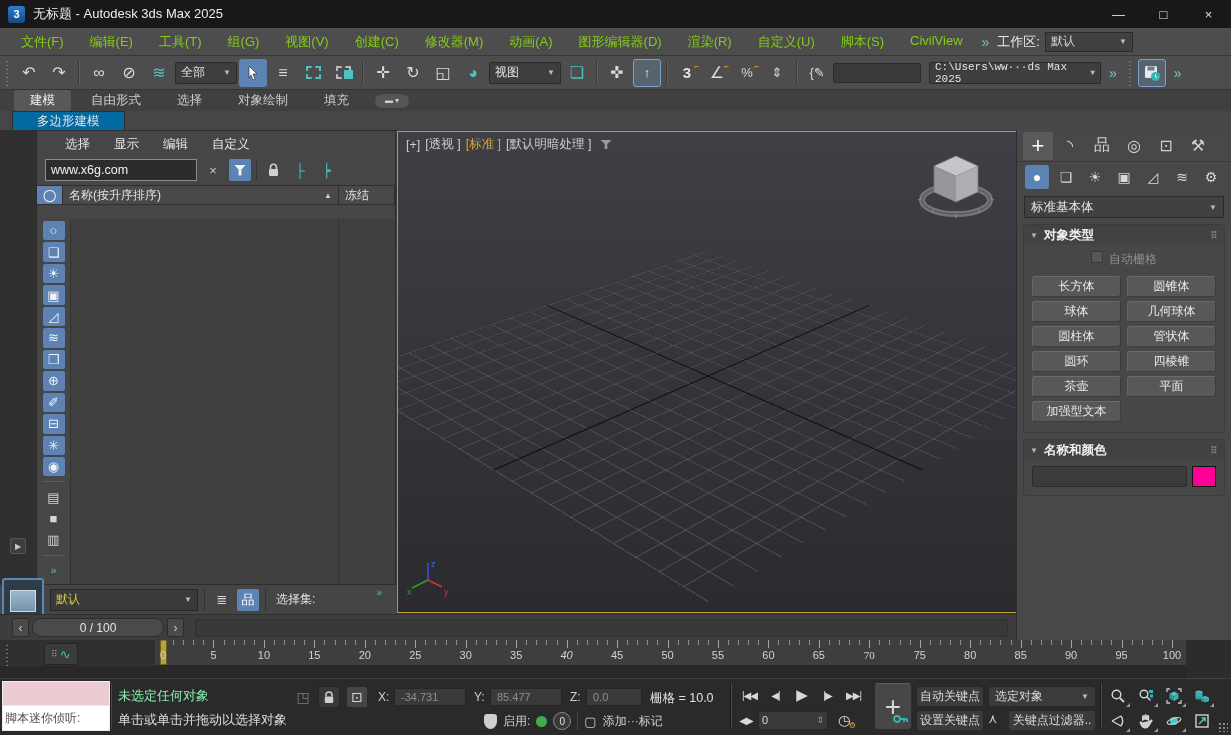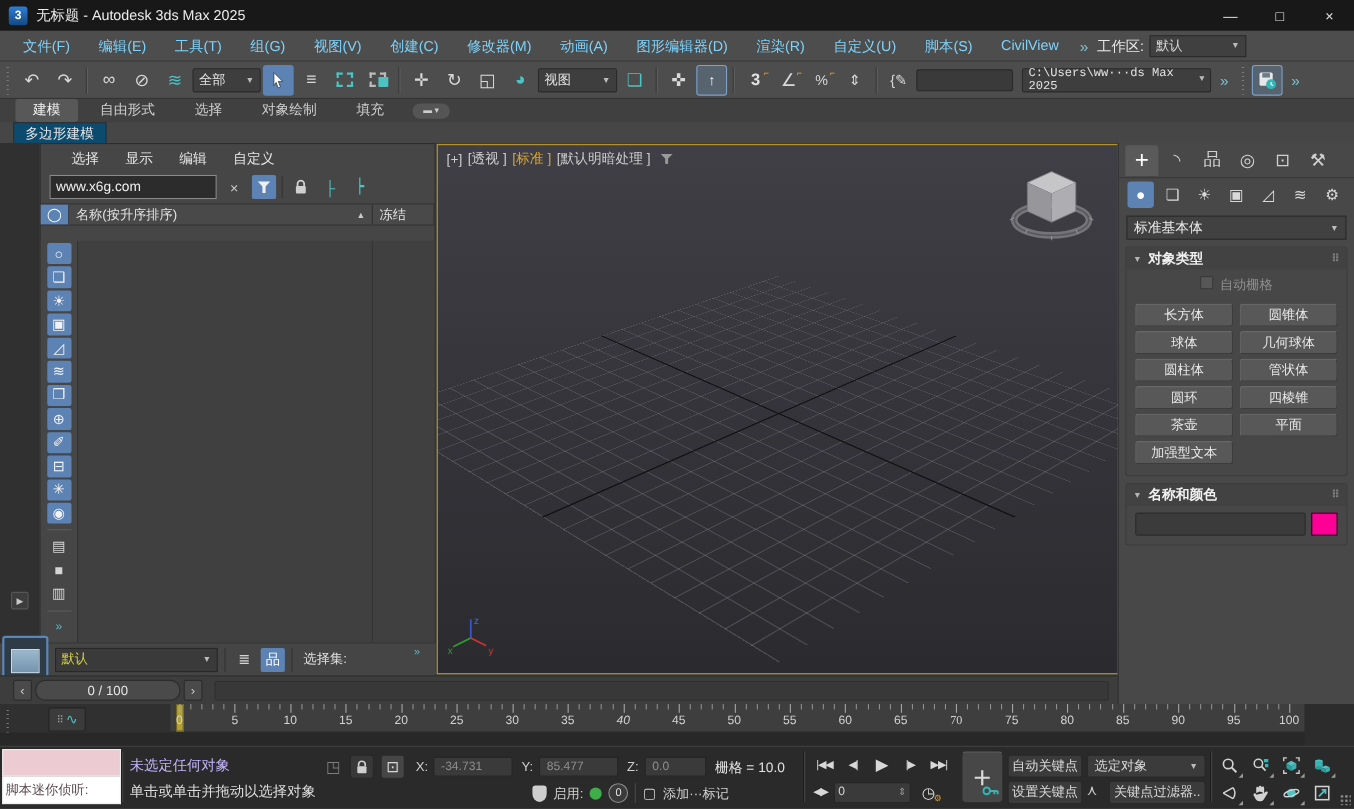--- a/index.html
+++ b/index.html
@@ -5,21 +5,21 @@
 *{margin:0;padding:0;box-sizing:border-box}
 html,body{width:1231px;height:735px}
 body{position:relative;overflow:hidden;background:#3c3c3c;font-family:"Liberation Sans","DejaVu Sans",sans-serif;color:#e0e0e0}
 
 #titlebar{position:absolute;left:0;top:0;width:1231px;height:28px;background:#181818;display:flex;align-items:center;gap:8px;padding-left:8px;font-size:13px;color:#ececec}
 .app-badge{width:17px;height:17px;background:linear-gradient(#2e7cd6,#134a82);border-radius:3px;color:#fff;font-size:11px;font-weight:bold;display:flex;align-items:center;justify-content:center}
 .win-controls{margin-left:auto;display:flex;height:28px}
 .win-btn{width:45px;display:flex;align-items:center;justify-content:center;color:#e0e0e0;font-size:13px}
 
 #menubar{position:absolute;left:0;top:28px;width:1231px;height:28px;background:#4d4d4d;border-bottom:1px solid #383838;display:flex;align-items:center;padding:0 8px;font-size:13px}
-.menu-item{padding:0 13px;color:#7dd3fc;white-space:nowrap}
+.menu-item{padding:0 13px;color:#84cc16;white-space:nowrap}
 .chev{color:#79c2cc;font-size:14px;padding:0 6px}
 .ws-label{color:#e8e8e8;margin-left:2px}
 .ws-dd{width:88px;height:20px;background:#404040;border:1px solid #2b2b2b;display:flex;align-items:center;justify-content:space-between;padding:0 5px;margin-left:5px;font-size:12px;color:#dadada}
 .dd-caret{font-size:8px;color:#bbb}
 
 #toolbar{position:absolute;left:0;top:56px;width:1231px;height:34px;background:#4d4d4d;border-bottom:1px solid #333;display:flex;align-items:center;gap:2px;padding:0 2px}
 .vdots{width:7px;height:26px;background:repeating-linear-gradient(0deg,#7c7c7c 0 1px,transparent 1px 4px);background-size:2px 100%;background-repeat:no-repeat;background-position:2px 0;margin:0 2px}
 .tb-btn{min-width:28px;height:28px;border-radius:3px;display:flex;align-items:center;justify-content:center;font-size:16px;color:#d9d9d9;position:relative}
 .tb-btn.sm{font-size:13px}
 .tb-btn.active{background:#5d83b5;color:#fff}
@@ -33,21 +33,21 @@
 .mono{font-family:"Liberation Mono","DejaVu Sans Mono",monospace}
 .snapnum{font-weight:bold;font-size:15px;color:#e3e3e3}
 .snaphook{position:absolute;right:2px;top:3px;font-size:8px;color:#e8a33b}
 
 #ribbon{position:absolute;left:0;top:90px;width:1231px;height:40px;background:#404040;border-bottom:1px solid #2e2e2e}
 #ribbon-tabs{display:flex;align-items:center;height:21px;padding-left:14px;gap:4px;font-size:12.5px}
 .ribbon-tab{padding:2px 16px;color:#cfcfcf}
 .ribbon-tab.active{background:#585858;border-radius:3px;color:#f2f2f2}
 .ribbon-dd{width:34px;height:14px;background:#555;border-radius:7px;display:flex;align-items:center;justify-content:center;gap:3px;color:#ccc;font-size:8px;margin-left:6px}
 #ribbon-row2{display:flex;align-items:center;height:19px;padding-left:12px;font-size:12.5px;background:#464646}
-.panel-tab{background:#0c4a6e;border:1px solid #2f2f2f;border-bottom:none;padding:1px 10px;color:#e4e4e4}
+.panel-tab{background:#0369a1;border:1px solid #2f2f2f;border-bottom:none;padding:1px 24px;color:#e4e4e4}
 
 #left-strip{position:absolute;left:0;top:130px;width:36px;height:484px;background:#303030}
 #expand-btn{position:absolute;left:10px;top:408px;width:16px;height:16px;background:#3d3d3d;border:1px solid #565656;color:#c9c9c9;font-size:8px;display:flex;align-items:center;justify-content:center;border-radius:2px}
 
 #explorer{position:absolute;left:36px;top:130px;width:360px;height:455px;background:#464646;border:1px solid #2d2d2d}
 #exp-menus{display:flex;gap:8px;padding:3px 0 2px 20px;font-size:12.5px}
 .exp-menu{padding:2px 8px;color:#e6e6e6}
 #exp-search-row{display:flex;align-items:center;gap:5px;padding:2px 0 3px 8px}
 #exp-search{width:152px;height:22px;background:#2c2c2c;border:1px solid #8a8a8a;color:#f0f0f0;font-size:12.5px;padding:0 5px;display:flex;align-items:center}
 .exp-ic{width:22px;height:22px;display:flex;align-items:center;justify-content:center;color:#c9c9c9;font-size:13px;border-radius:2px}
@@ -124,21 +124,21 @@
 .cp-btn{height:21px;background:#585858;border:1px solid #3c3c3c;border-top-color:#6b6b6b;border-left-color:#666;border-radius:3px;display:flex;align-items:center;justify-content:center;font-size:12px;color:#e8e8e8}
 #namecolor-body{display:flex;align-items:center;gap:5px;padding:6px 8px 8px 8px}
 #name-field{flex:1;height:21px;background:#3b3b3b;border:1px solid #2c2c2c;border-radius:2px}
 #color-swatch{width:24px;height:21px;border:1px solid #111}
 
 #statusbar{position:absolute;left:0;top:678px;width:1231px;height:57px;background:#2a2a2a;border-top:1px solid #404040;font-size:12px}
 #listener{position:absolute;left:2px;top:2px;width:108px;height:52px}
 #macro-box{height:25px;background:#ecccd2;border:1px solid #ededed}
 #listener-box{height:25px;background:#fff;border:1px solid #ededed;border-top:none;color:#5a4a4e;font-size:12px;display:flex;align-items:center;padding-left:2px;white-space:nowrap;overflow:hidden}
 .sb-sep{position:absolute;top:4px;width:2px;height:46px;border-left:1px solid #1d1d1d;border-right:1px solid #474747}
-#prompt1{position:absolute;left:118px;top:8px;color:#c4b5fd;font-size:13px}
+#prompt1{position:absolute;left:118px;top:8px;color:#86efac;font-size:13px}
 #prompt2{position:absolute;left:118px;top:32px;color:#dedede;font-size:13px}
 .sb-ic{width:22px;height:22px;display:flex;align-items:center;justify-content:center;color:#d5d5d5;font-size:14px;border-radius:3px}
 #isolate-btn{position:absolute;left:292px;top:7px;color:#7e7e7e}
 #lock-btn{position:absolute;left:318px;top:7px;background:#383838;border:1px solid #272727}
 #absoff-btn{position:absolute;left:346px;top:7px;background:#464646;border:1px solid #2b2b2b}
 .coord-label{position:absolute;top:11px;color:#cfcfcf;font-size:12px}
 .coord-field{position:absolute;top:9px;height:18px;background:#3a3a3a;border:1px solid #262626;border-radius:2px;color:#8f8f8f;font-size:11px;display:flex;align-items:center;padding-left:6px}
 #grid-size{position:absolute;left:650px;top:11px;color:#e2e2e2;font-size:12.5px}
 #enable-row{position:absolute;left:484px;top:33px;display:flex;align-items:center;gap:6px;color:#d2d2d2}
 #shield{width:13px;height:15px;background:#cfcfcf;border-radius:3px 3px 50% 50%}

